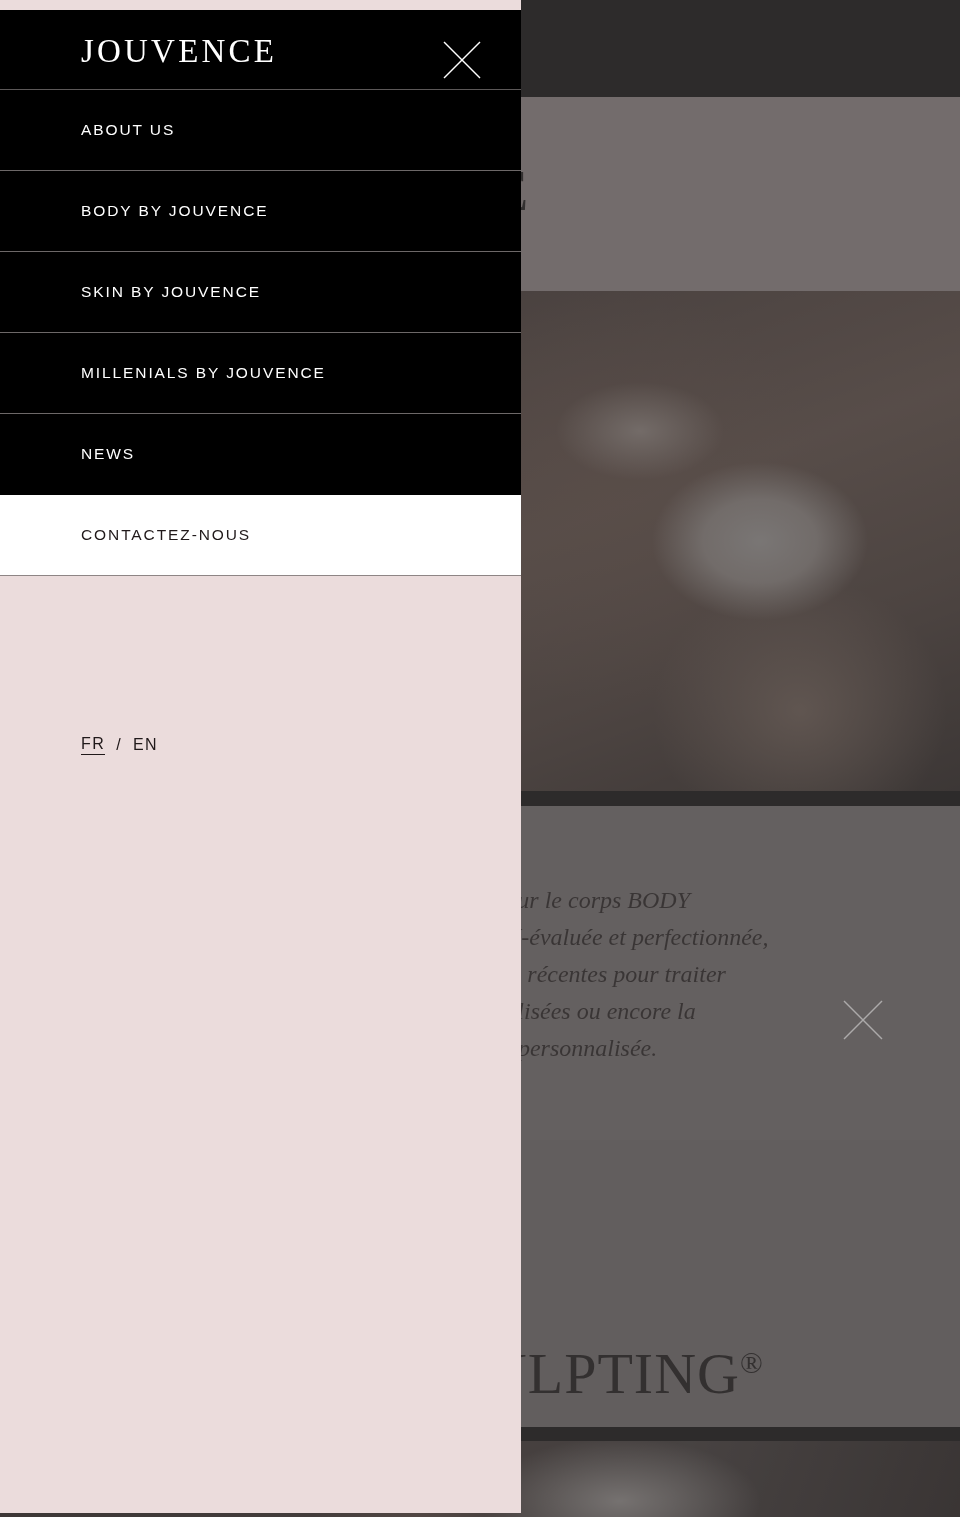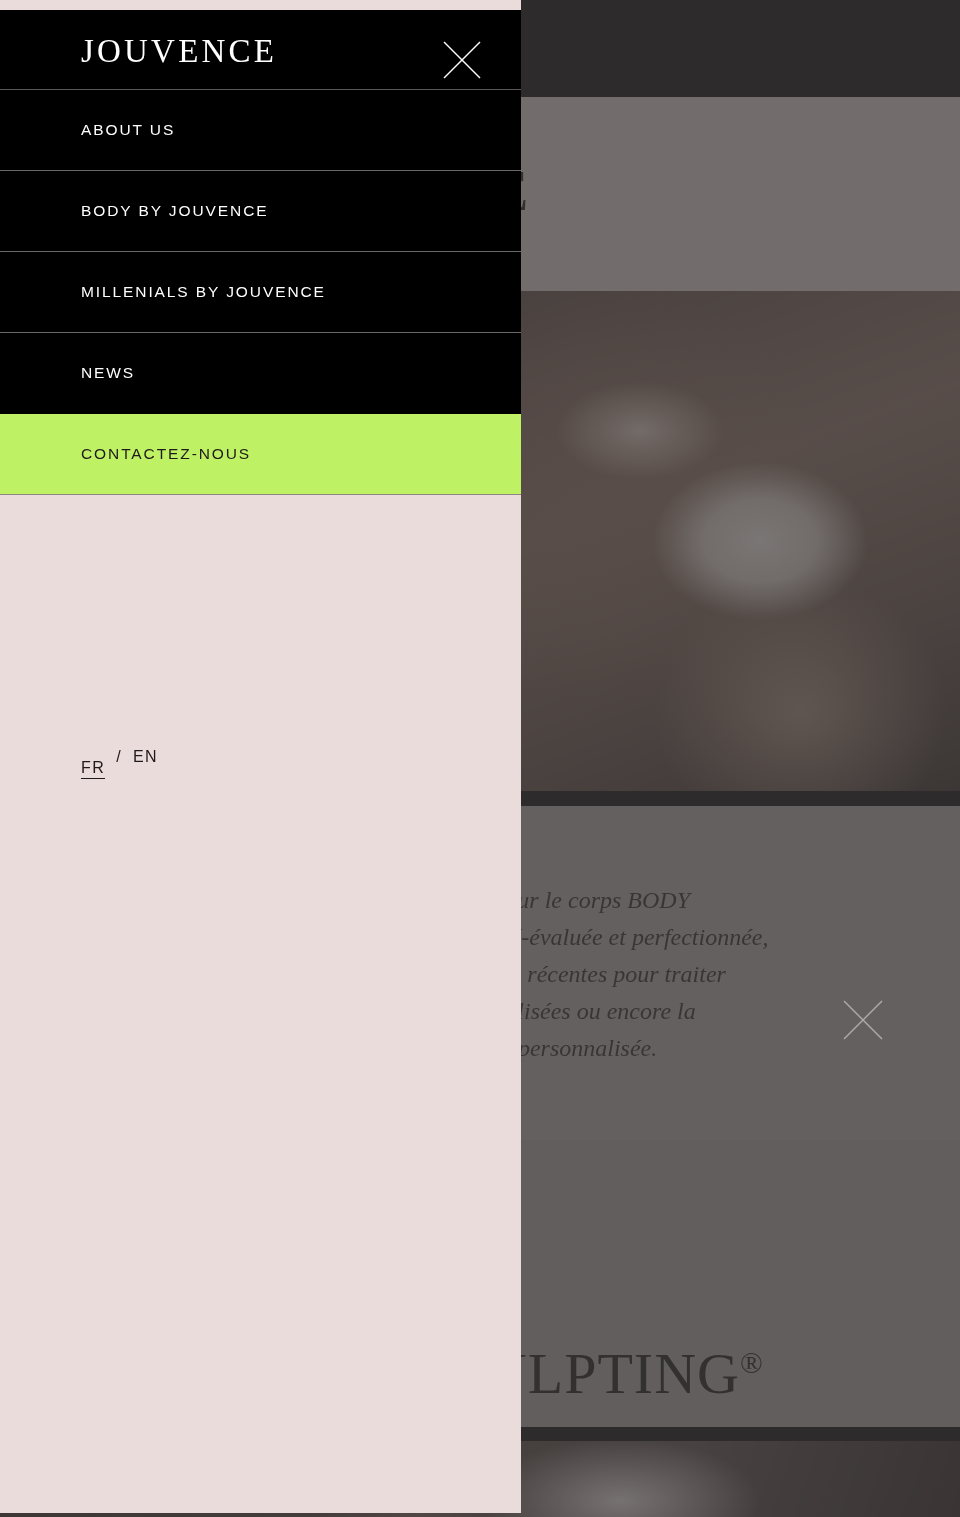--- a/index.html
+++ b/index.html
@@ -143,39 +143,38 @@
     font-size:15.5px;
     letter-spacing:1.9px;
     cursor:pointer;
     border-top:1px solid #6d6868;
   }
   .menu-item.dark {
     background:#000; color:#ffffff;
   }
   .menu-item.dark:first-child { border-top:1px solid #5c5858;text-align:center; }
   .menu-item.light {
-    background:#bef264; color:#20191a;
+    background:#ffffff; color:#20191a;
     border-top:1px solid #000;
   }
   .menu-item.light + .lang-divider { }
   .lang-divider {
     position:relative;
     width:521px; height:1px;
     background:#8e8585;
   }
   .lang-row {
     position:absolute; left:81px; top:735px;
     display:flex; align-items:center;
     font-size:16px; letter-spacing:1.4px; color:#20191a;
   }
   .lang-link { cursor:pointer; }
   .lang-link.active {
     border-bottom:1.5px solid #20191a;
     padding-bottom:1px;
-    margin-top:24px;
   }
   .lang-sep { margin:0 11px; color:#20191a; }
   .panel-fill {
     position:absolute; left:0; top:662px; width:521px; height:851px;
     background:#ebdcdc;
   }
   .x-line { stroke:#ffffff; stroke-width:1.4; }
 </style>
 </head>
 <body>
@@ -240,20 +239,23 @@
   <div class="panel-fill"></div>
 
   <div class="menu-list">
     <div class="menu-item dark">
       <span>ABOUT US</span>
     </div>
     <div class="menu-item dark">
       <span>BODY BY JOUVENCE</span>
     </div>
     <div class="menu-item dark">
+      <span>SKIN BY JOUVENCE</span>
+    </div>
+    <div class="menu-item dark">
       <span>MILLENIALS BY JOUVENCE</span>
     </div>
     <div class="menu-item dark">
       <span>NEWS</span>
     </div>
     <div class="menu-item light">
       <span>CONTACTEZ-NOUS</span>
     </div>
     <div class="lang-divider"></div>
   </div>

